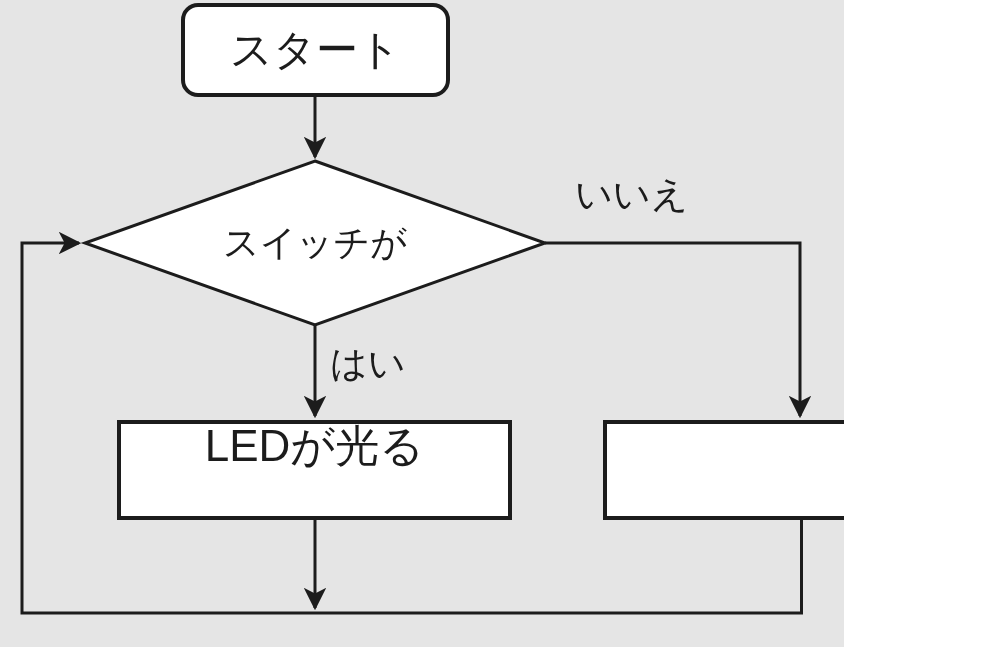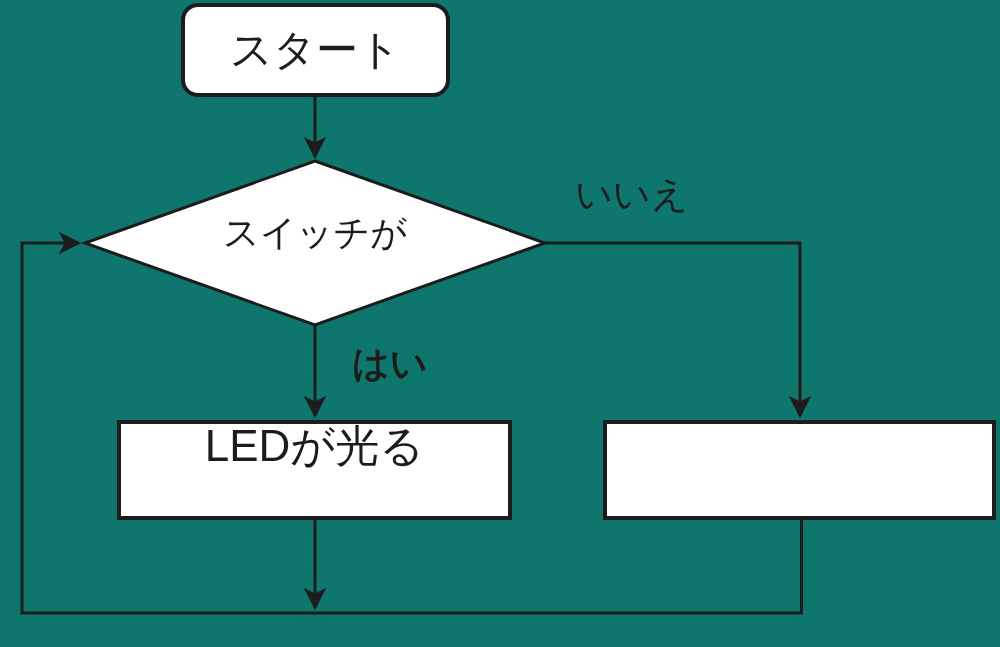--- a/index.html
+++ b/index.html
@@ -3,23 +3,23 @@
 <meta charset="utf-8">
 <style>
   html, body {
     margin: 0;
     padding: 0;
     background: #ffffff;
     font-family: "Liberation Sans", "DejaVu Sans", sans-serif;
   }
   .canvas {
     position: relative;
-    width: 1000px;
+    width: 844px;
     height: 647px;
-    background: #0f766e;
+    background: #e5e5e5;
     overflow: hidden;
     color: #1c1c1c;
   }
   .wires {
     position: absolute;
     left: 0;
     top: 0;
     width: 1000px;
     height: 647px;
   }
@@ -30,37 +30,37 @@
     justify-content: center;
     text-align: center;
     color: #1c1c1c;
     white-space: nowrap;
   }
   .start-label {
     left: 183px; top: 5px; width: 265px; height: 90px;
     font-size: 42px;
   }
   .decision-label {
-    left: 140px; top: 168px; width: 350px; height: 130px;
+    left: 140px; top: 178px; width: 350px; height: 130px;
     flex-direction: column;
     font-size: 36px;
     line-height: 1.28;
   }
   .process-label {
     font-size: 44px;
   }
   .led-on-label  { left: 119px; top: 398px; width: 391px; height: 96px; }
   .led-off-label { left: 605px; top: 422px; width: 389px; height: 96px; }
   .edge-label {
     position: absolute;
     font-size: 37px;
     color: #1c1c1c;
     white-space: nowrap;
   }
-  .yes-label { left: 352px; top: 339px; font-weight: bold; }
+  .yes-label { left: 330px; top: 339px; }
   .no-label  { left: 575px; top: 170px; }
 </style>
 </head>
 <body>
 
 <div class="canvas">
 
   <svg class="wires" viewBox="0 0 1000 647" xmlns="http://www.w3.org/2000/svg">
     <defs>
       <marker id="arrow" viewBox="0 0 10 10" refX="9" refY="5" markerWidth="7.5" markerHeight="7.5" orient="auto-start-reverse" markerUnits="strokeWidth">

